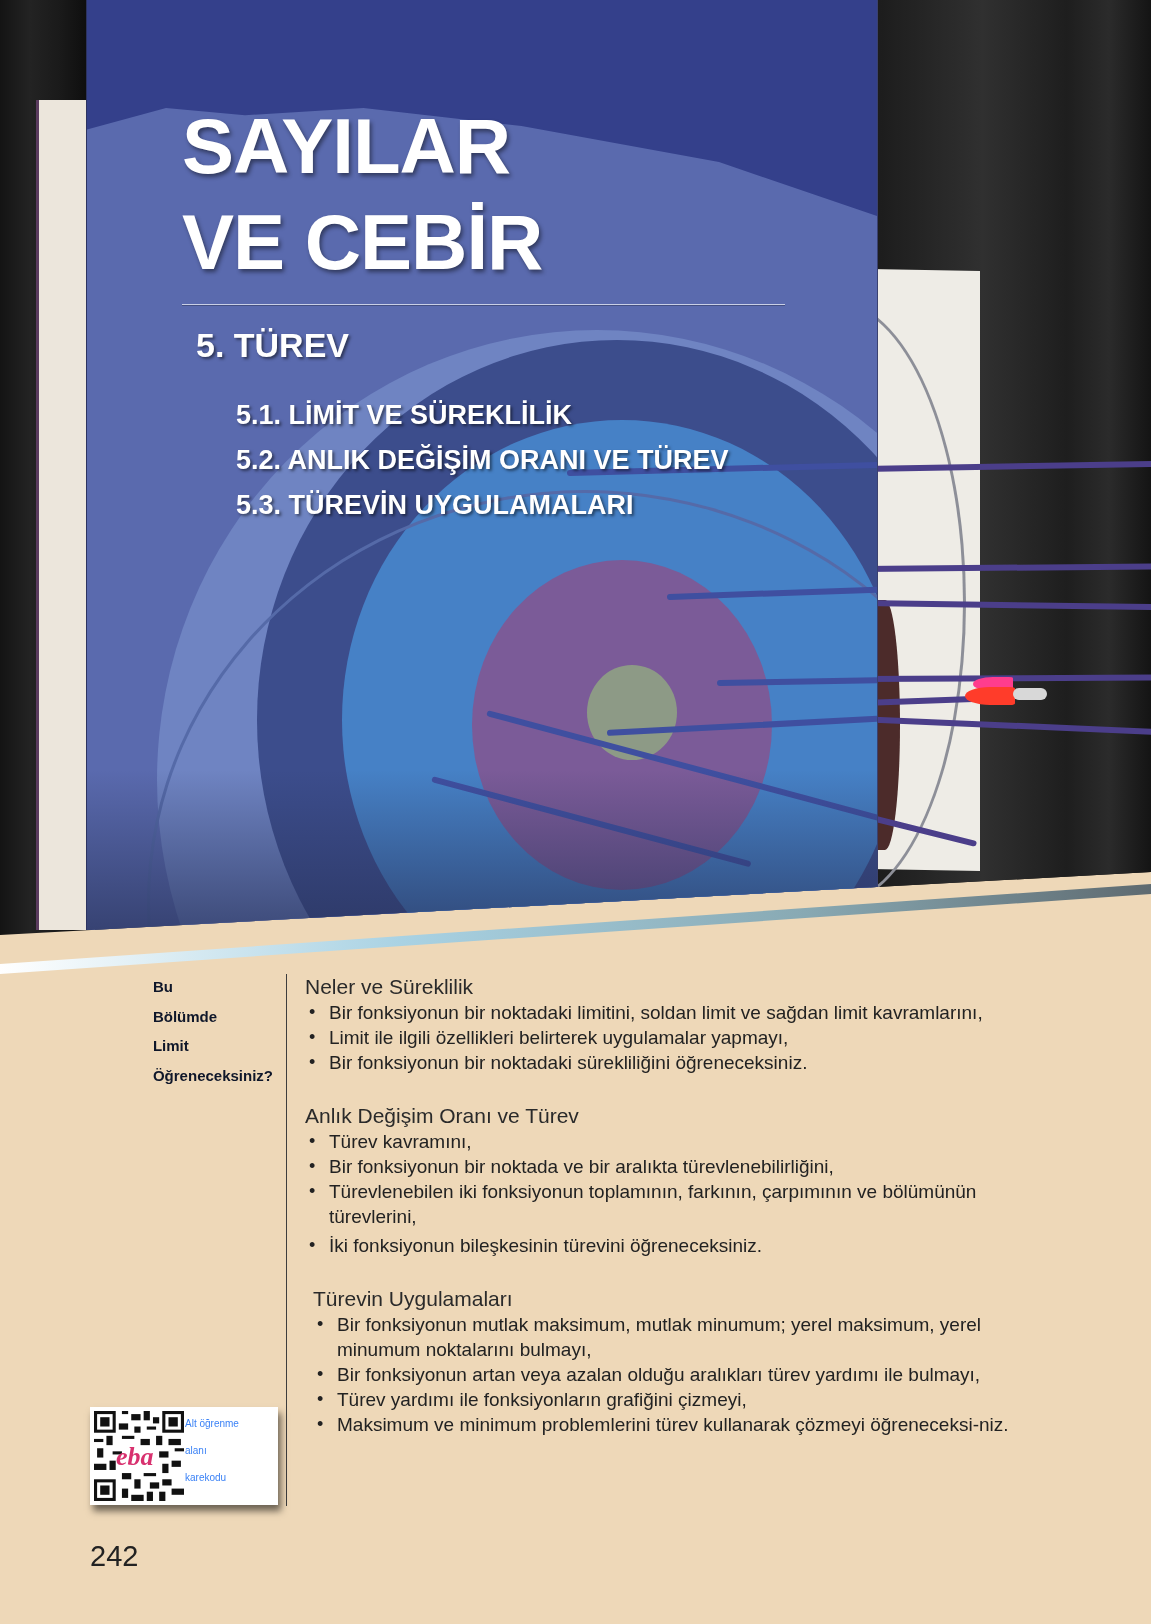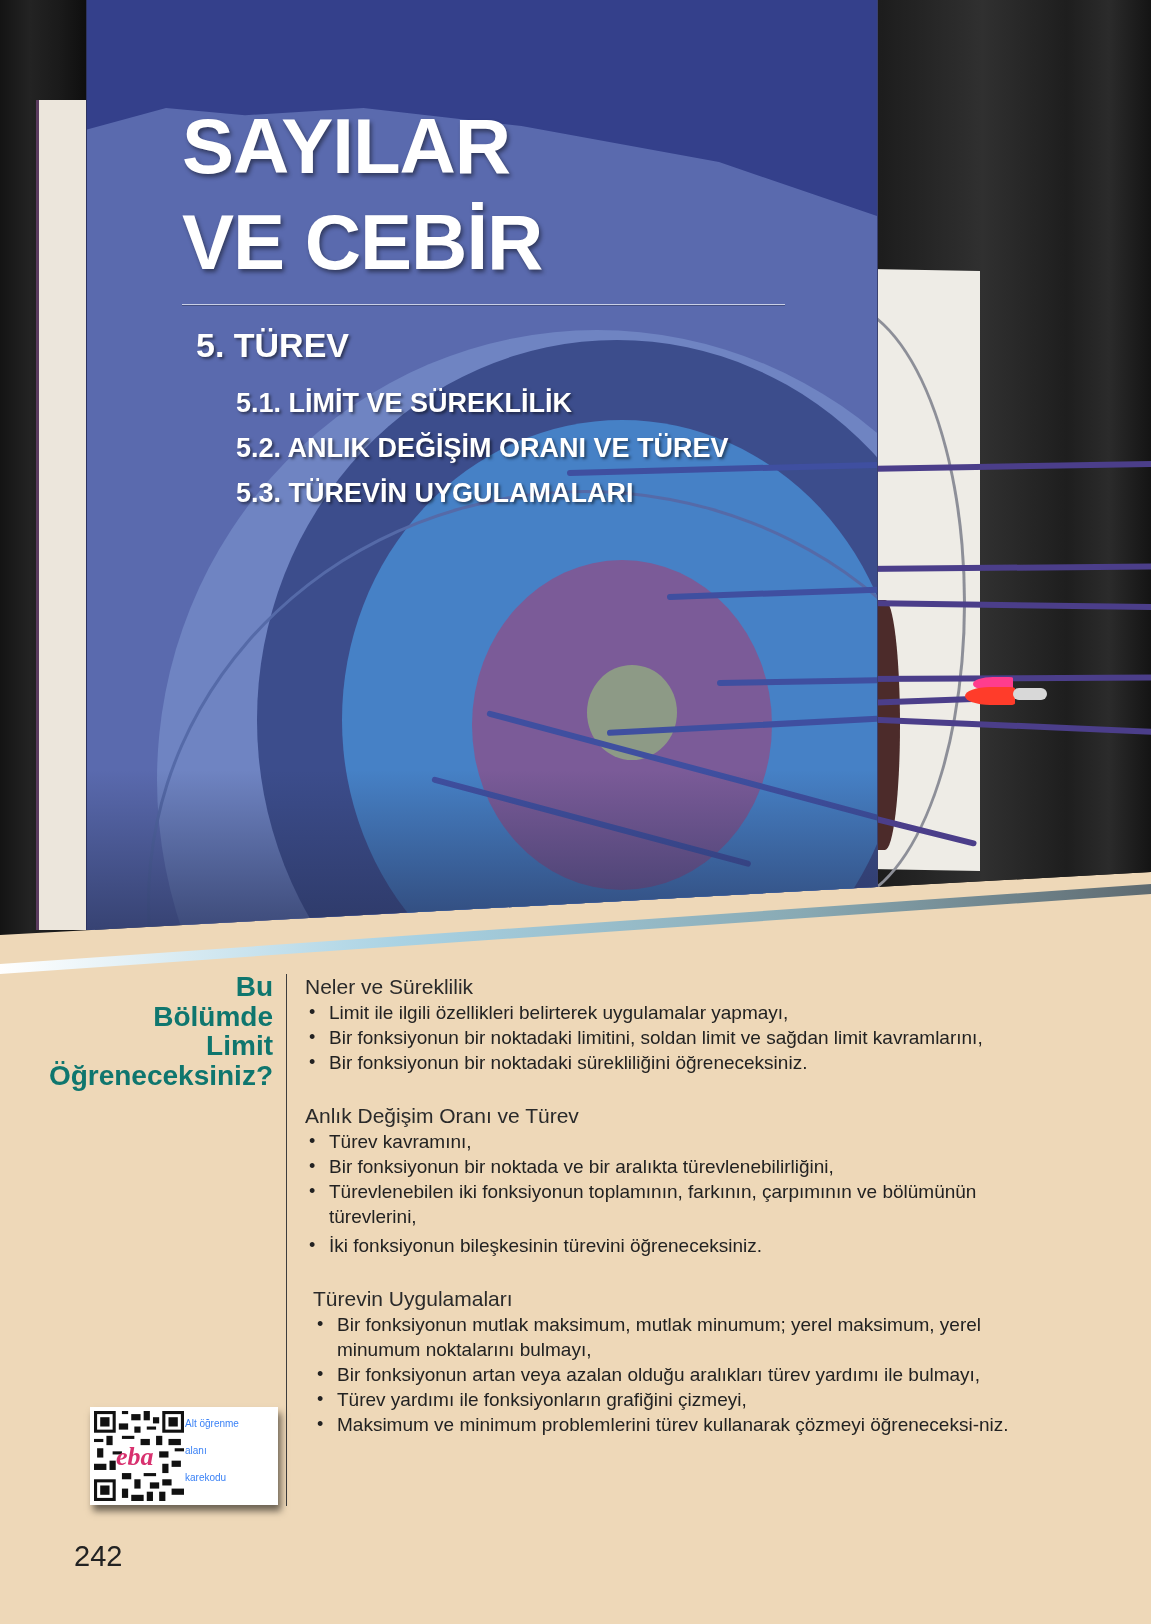--- a/index.html
+++ b/index.html
@@ -36,46 +36,46 @@
   .panel .t4 { left:385px; top:560px; width:300px; height:330px; background:#7b5b98; }
   .panel .t5 { left:500px; top:665px; width:90px; height:95px; background:#8d9a86; }
   .panel .ring-arc { position:absolute; left:60px; top:490px; width:870px; height:820px; border:3px solid #556aa8; border-radius:50%; }
   .panel .bottom-fade { position:absolute; left:0; bottom:0; width:100%; height:160px; background:linear-gradient(180deg, rgba(40,50,90,0) 0%, rgba(40,50,90,0.7) 100%); }
   .panel .arrow { background:#3f4fa0; }
 
   .title { position:absolute; left:182px; top:98px; color:#fff; font-weight:bold; font-size:78px; line-height:96px;
     text-shadow: 2px 3px 4px rgba(0,0,0,0.45); letter-spacing:-1px; }
   .title-rule { position:absolute; left:182px; top:304px; width:603px; height:1px; background:#c9cfe6; box-shadow:0 1px 0 rgba(0,0,0,0.25); }
   .unit-title { position:absolute; left:196px; top:326px; color:#fff; font-weight:bold; font-size:34px; text-shadow:2px 2px 3px rgba(0,0,0,0.5); }
-  .subunits { position:absolute; left:236px; top:381px; margin:0; padding:0; list-style:none; }
+  .subunits { position:absolute; left:236px; top:393px; margin:0; padding:0; list-style:none; }
   .subunits li { color:#fff; font-weight:bold; font-size:27px; height:45px; line-height:45px; text-shadow:2px 2px 3px rgba(0,0,0,0.5); white-space:nowrap; }
 
   
   .band { position:absolute; left:0; top:860px; width:1151px; height:120px; pointer-events:none; }
 
   
-  .side-heading { position:absolute; right:878px; top:972px; text-align:right; color:#0f766e; font-weight:bold; font-size:28px; line-height:29.5px; }
+  .side-heading { position:absolute; right:878px; top:972px; text-align:left; color:#0f172a; font-weight:bold; font-size:15px; line-height:29.5px; }
   .divider { position:absolute; left:286px; top:974px; width:1px; height:532px; background:#3d3d3d; }
 
   .content { position:absolute; left:305px; top:974px; width:760px; color:#222; }
   .section { margin-bottom:26px; }
   .section h3 { margin:0; font-weight:normal; font-size:21px; line-height:26px; color:#2a2a2a; }
   .section ul { margin:0; padding:0; list-style:none; }
   .section li { position:relative; padding-left:24px; font-size:19px; line-height:25px; color:#222; margin-bottom:0; }
   .section li::before { content:"\2022"; position:absolute; left:4px; top:0; font-size:18px; }
   .section li.gap { margin-top:4px; }
 
   
   .qr-card { position:absolute; left:90px; top:1407px; width:188px; height:98px; background:#fff;
     box-shadow: 3px 6px 7px rgba(0,0,0,0.55); }
   .qr { position:absolute; left:4px; top:4px; width:90px; height:90px; }
   .qr-logo { position:absolute; left:26px; top:35px; color:#d8316f; font-family:"Liberation Serif", serif; font-style:italic; font-size:26px; font-weight:bold; }
   .qr-text { position:absolute; left:95px; top:3px; font-size:10px; line-height:27px; color:#3b82f6; }
 
-  .page-number { position:absolute; left:74px; top:1540px; font-size:29px; color:#222; }
+  .page-number { position:absolute; left:90px; top:1540px; font-size:29px; color:#222; }
 </style>
 </head>
 <body>
 
 <div class="photo">
   <div class="dark-right"></div>
   <div class="paper-left"></div>
   <div class="paper-right"></div>
   <div class="brown-edge"></div>
   <div class="ring-line"></div>
@@ -141,22 +141,22 @@
   <div>Limit</div>
   <div>Öğreneceksiniz?</div>
 </div>
 
 <div class="divider"></div>
 
 <div class="content">
   <div class="section">
     <h3>Neler ve Süreklilik</h3>
     <ul>
+      <li>Bir fonksiyonun bir noktadaki limitini, soldan limit ve sağdan limit kavramlarını,</li>
       <li>Limit ile ilgili özellikleri belirterek uygulamalar yapmayı,</li>
-      <li>Bir fonksiyonun bir noktadaki limitini, soldan limit ve sağdan limit kavramlarını,</li>
       <li>Bir fonksiyonun bir noktadaki sürekliliğini öğreneceksiniz.</li>
     </ul>
   </div>
   <div class="section" style="margin-top:28px;">
     <h3>Anlık Değişim Oranı ve Türev</h3>
     <ul>
       <li>Türev kavramını,</li>
       <li>Bir fonksiyonun bir noktada ve bir aralıkta türevlenebilirliğini,</li>
       <li>Türevlenebilen iki fonksiyonun toplamının, farkının, çarpımının ve bölümünün türevlerini,</li>
       <li class="gap">İki fonksiyonun bileşkesinin türevini öğreneceksiniz.</li>

